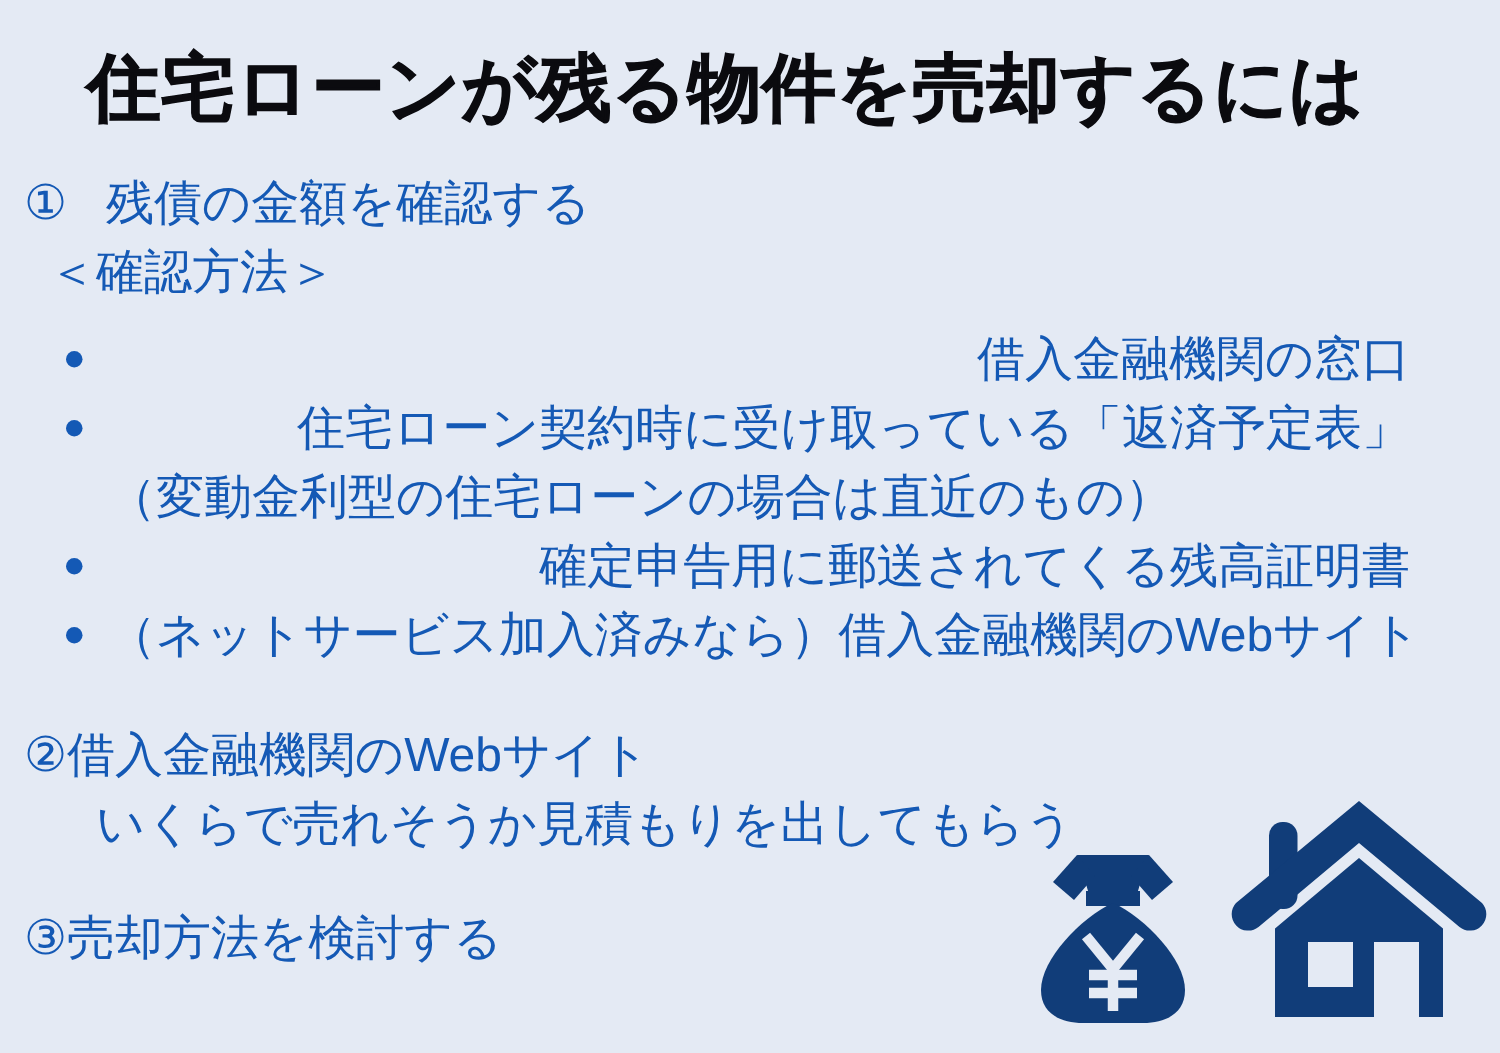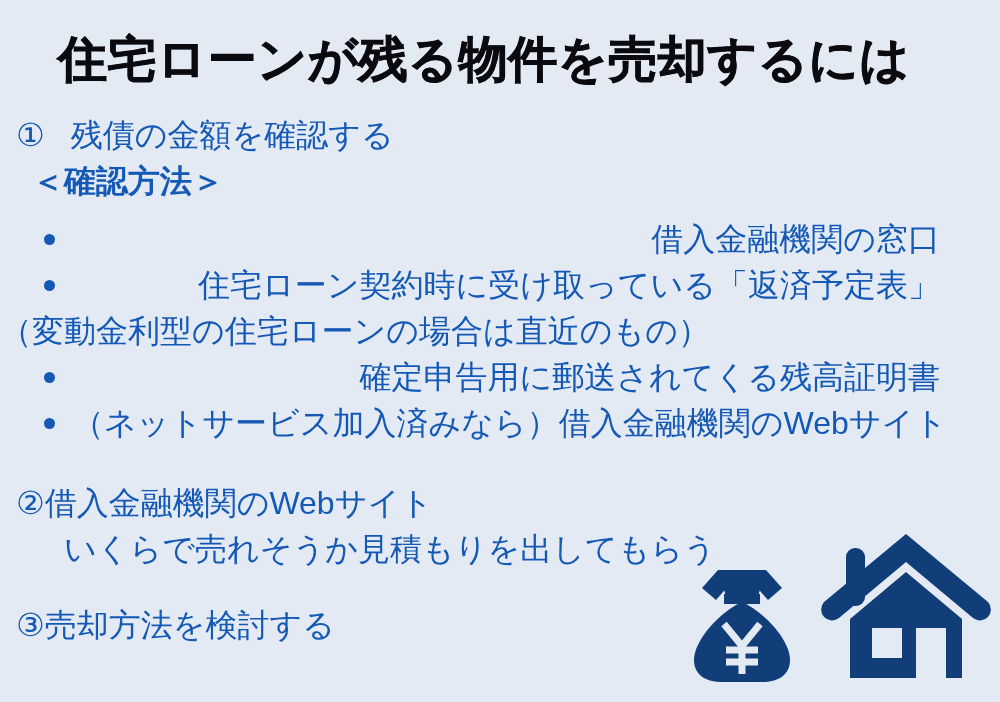--- a/index.html
+++ b/index.html
@@ -54,23 +54,23 @@
     font-weight: 400;
   }
   .line.step {
     padding-left: 16px;
   }
   .line.step-gap .num {
     padding-right: 26px;
   }
   .line.sub-head {
     padding-left: 32px;
-    font-weight: bold;
   }
   .line.cont {
+    padding-left: 72px;
   }
   .line.cont2 {
     padding-left: 64px;
   }
 
   
   .bullet-line {
     position: relative;
     color: #1459b5;
     font-size: 32px;

